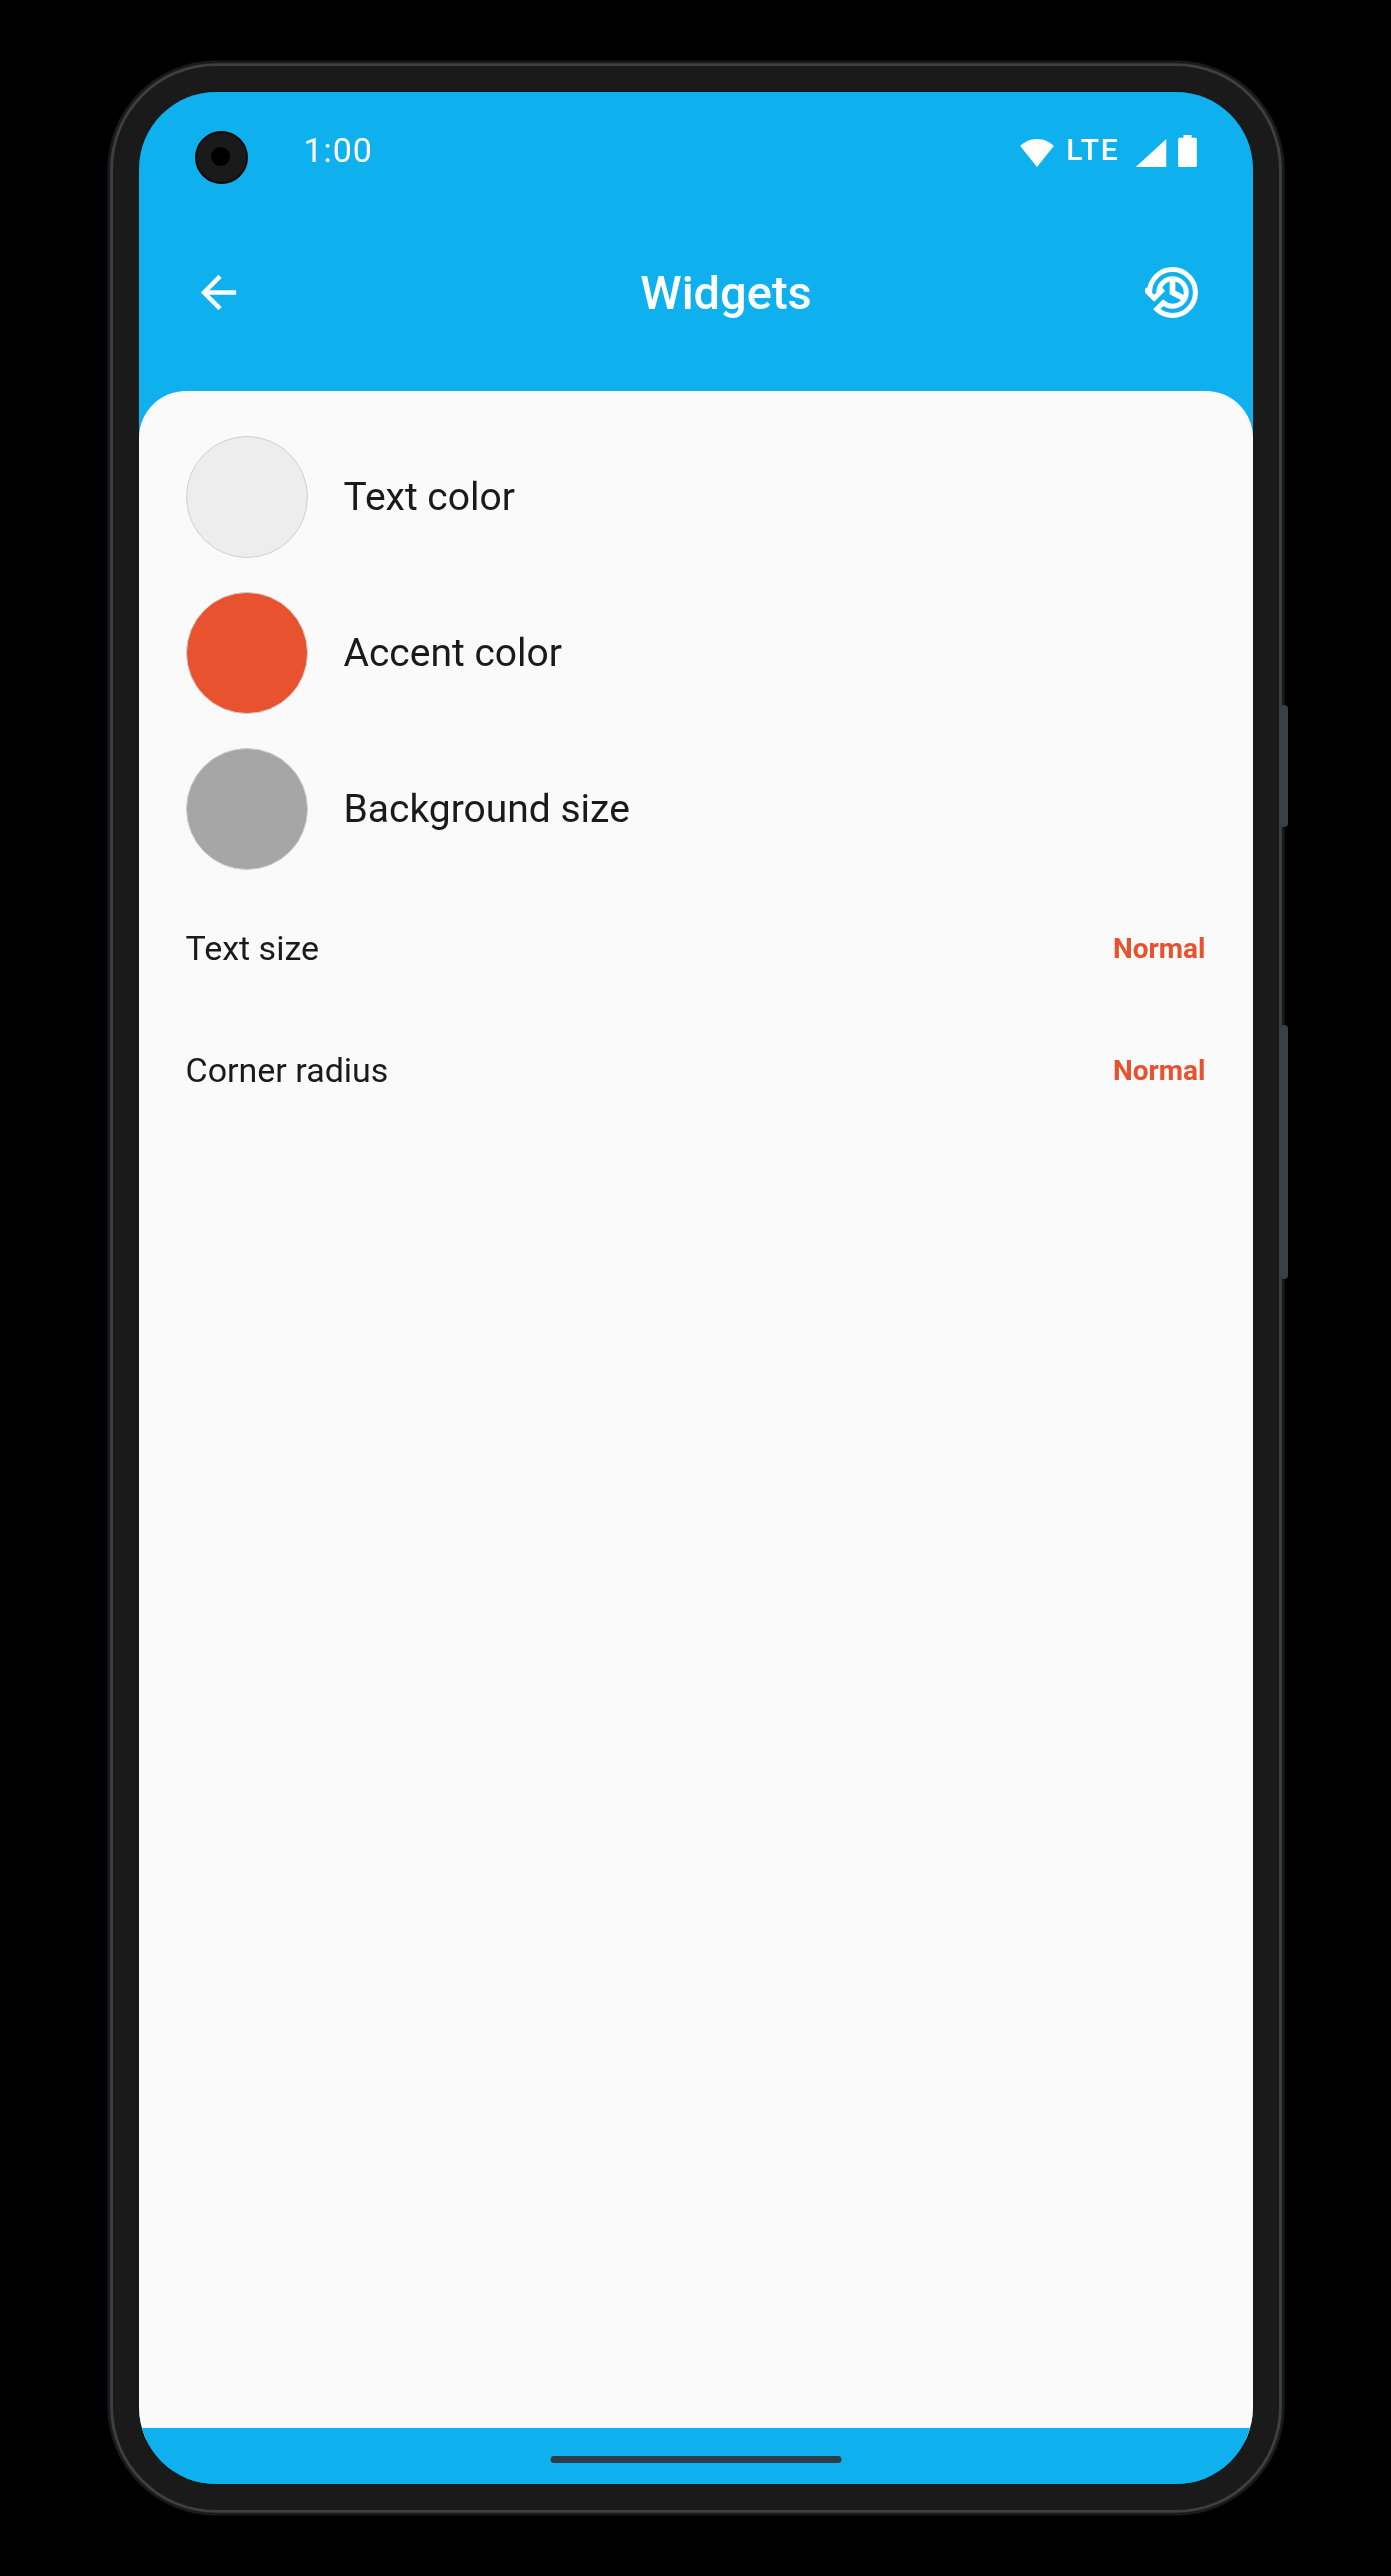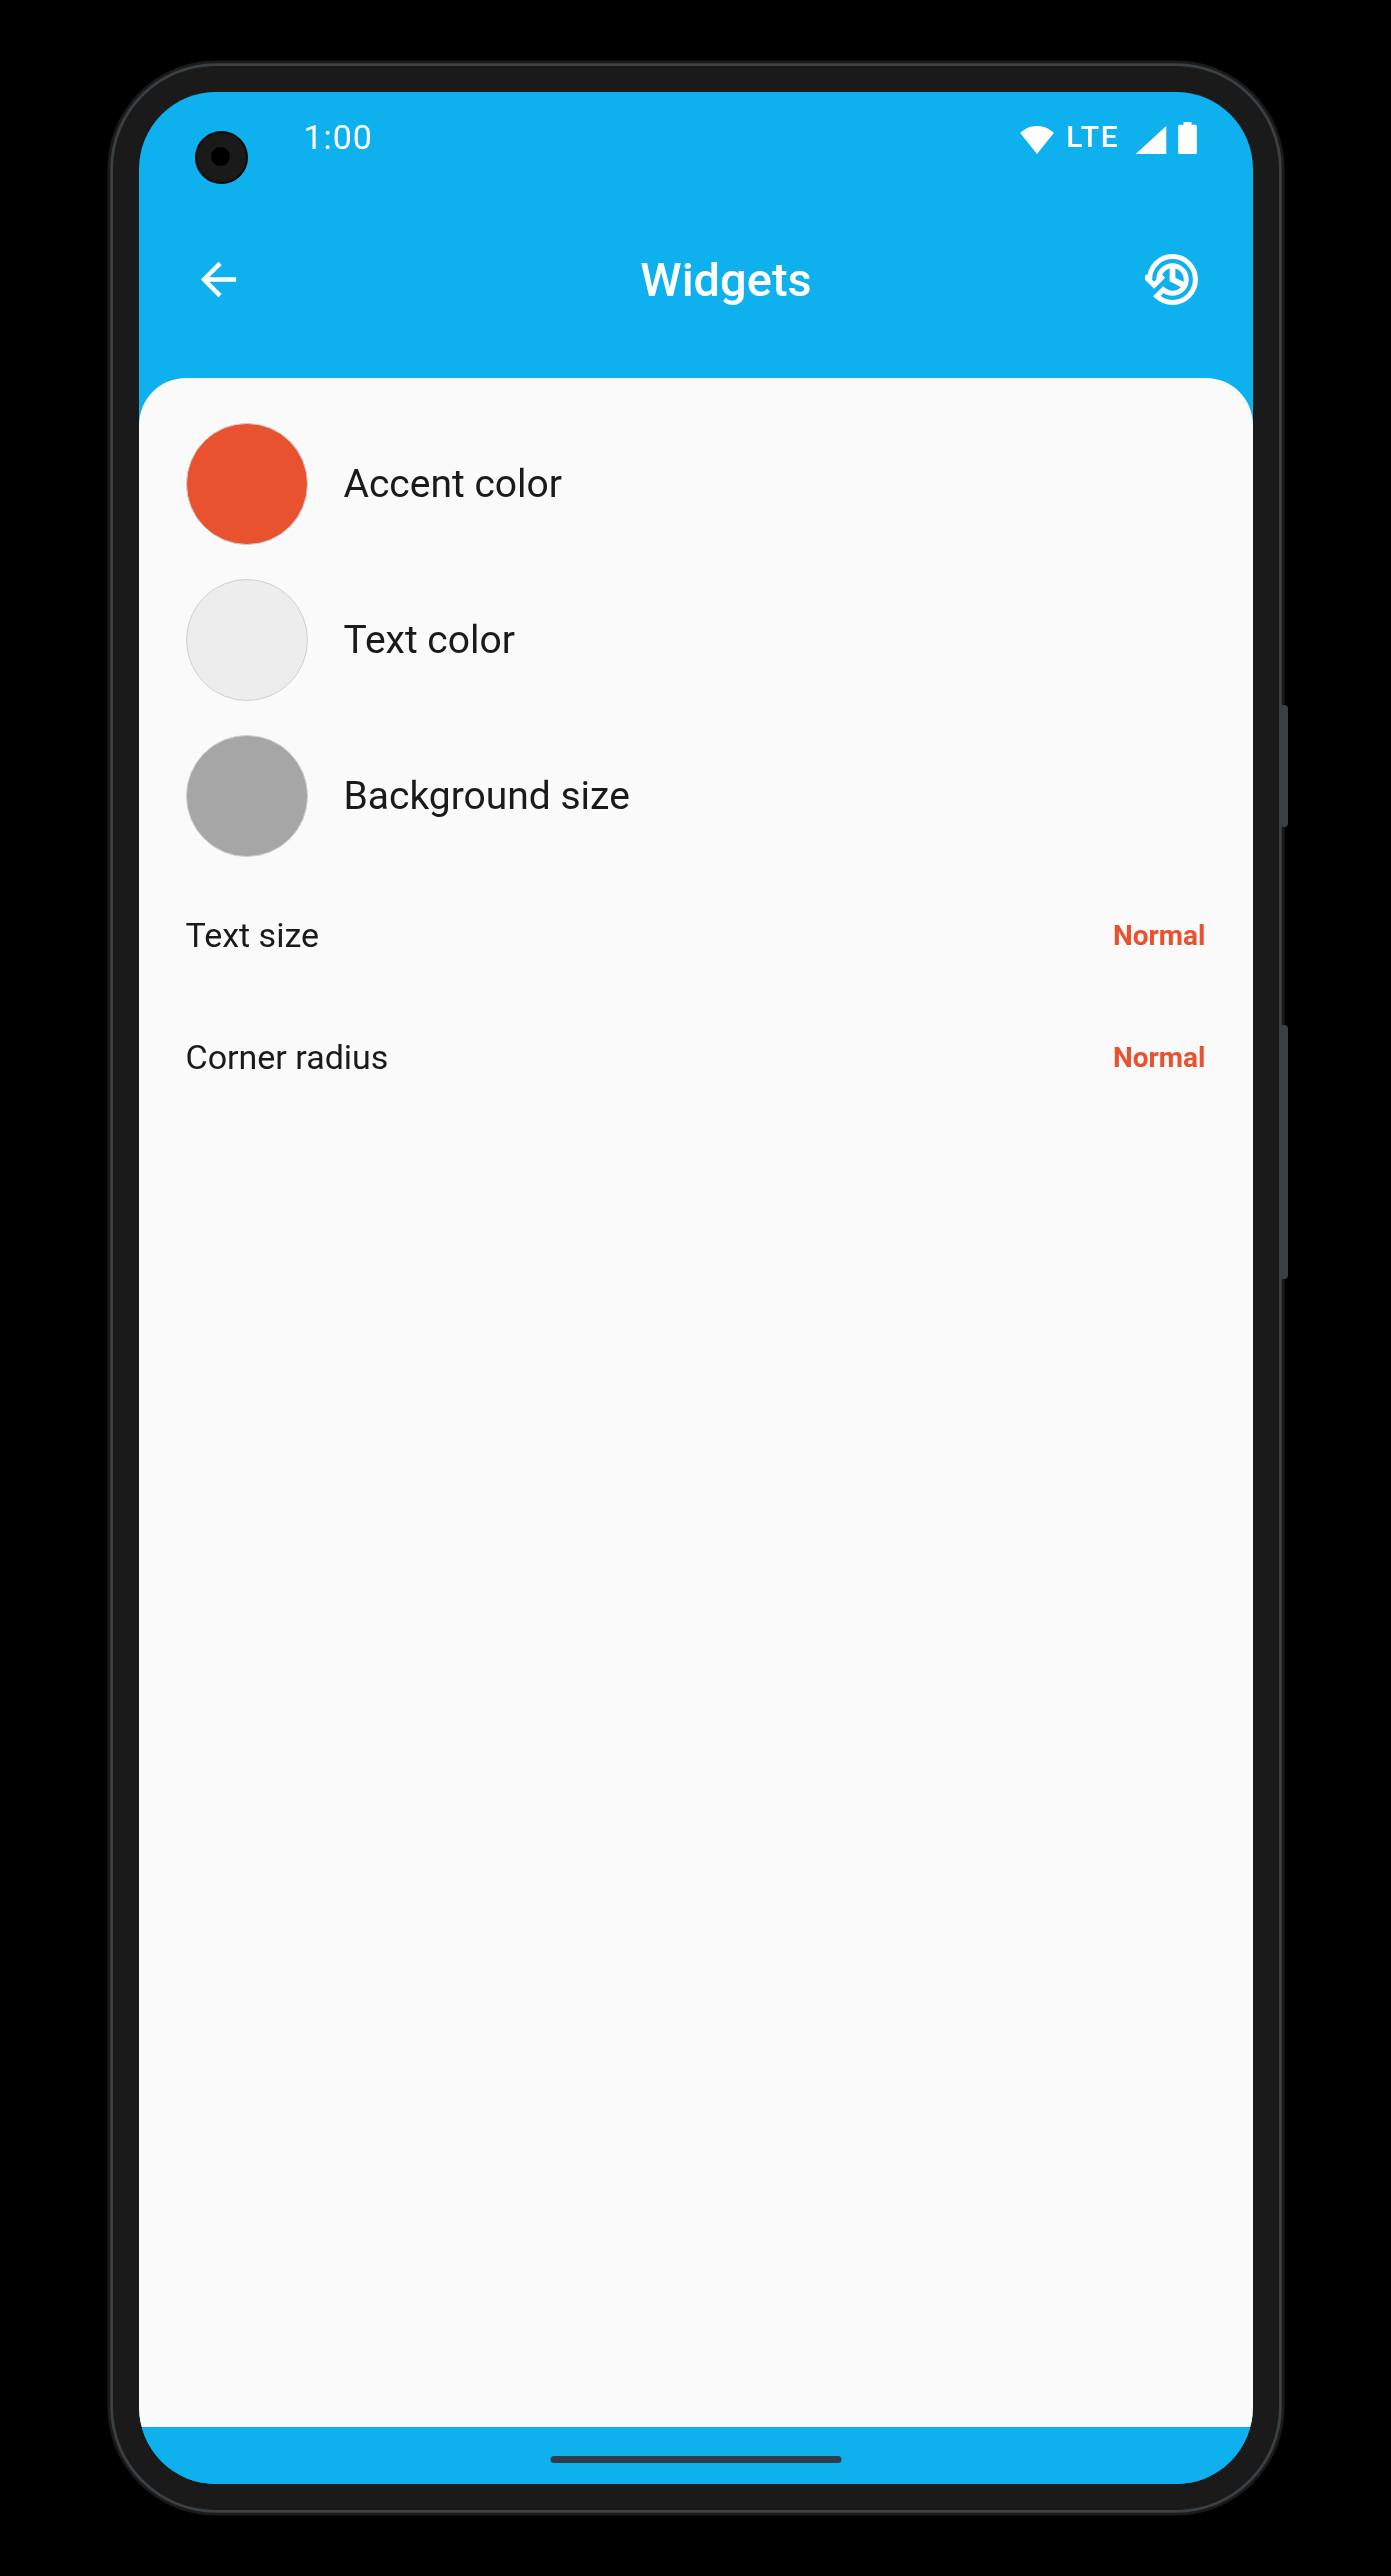--- a/index.html
+++ b/index.html
@@ -80,20 +80,21 @@
     
     .status-bar {
       height: 89px;
       display: flex;
       align-items: center;
       justify-content: space-between;
       padding: 0 56px 0 165px;
       color: #ffffff;
       font-size: 34px;
       font-weight: 400;
+      margin-top: 13px;
     }
     
     .status-time {
       letter-spacing: 0.9px;
     }
     
     .status-icons {
       display: flex;
       align-items: flex-end;
       gap: 11px;
@@ -252,27 +253,27 @@
         <svg width="55" height="55" viewBox="0 0 24 24">
           <path d="M12 2 C6.48 2 2 6.48 2 12 L2 12.5 L0 10.5 L4 14.5 L8 10.5 L6 12.5 L6 12 C6 8.69 8.69 6 12 6 C15.31 6 18 8.69 18 12 C18 15.31 15.31 18 12 18 C10.44 18 9.02 17.4 7.95 16.43 L5.12 19.26 C6.93 20.96 9.35 22 12 22 C17.52 22 22 17.52 22 12 C22 6.48 17.52 2 12 2 Z" fill="none" stroke="#ffffff" stroke-width="2.2"></path>
           <path d="M12 7 L12 12 L16 14" fill="none" stroke="#ffffff" stroke-width="2.5" stroke-linecap="round"></path>
         </svg>
       </div>
     </div>
 
     <div class="content">
 
       <div class="color-row">
+        <div class="color-swatch" style="background:#ededed"></div>
+        <span class="color-label">Text color</span>
+      </div>
+
+      <div class="color-row">
         <div class="color-swatch" style="background:#e8522f"></div>
         <span class="color-label">Accent color</span>
-      </div>
-
-      <div class="color-row">
-        <div class="color-swatch" style="background:#ededed"></div>
-        <span class="color-label">Text color</span>
       </div>
 
       <div class="color-row">
         <div class="color-swatch" style="background:#a6a6a6"></div>
         <span class="color-label">Background size</span>
       </div>
 
       <div class="setting-row">
         <span class="setting-label">Text size</span>
         <span class="setting-value">Normal</span>

